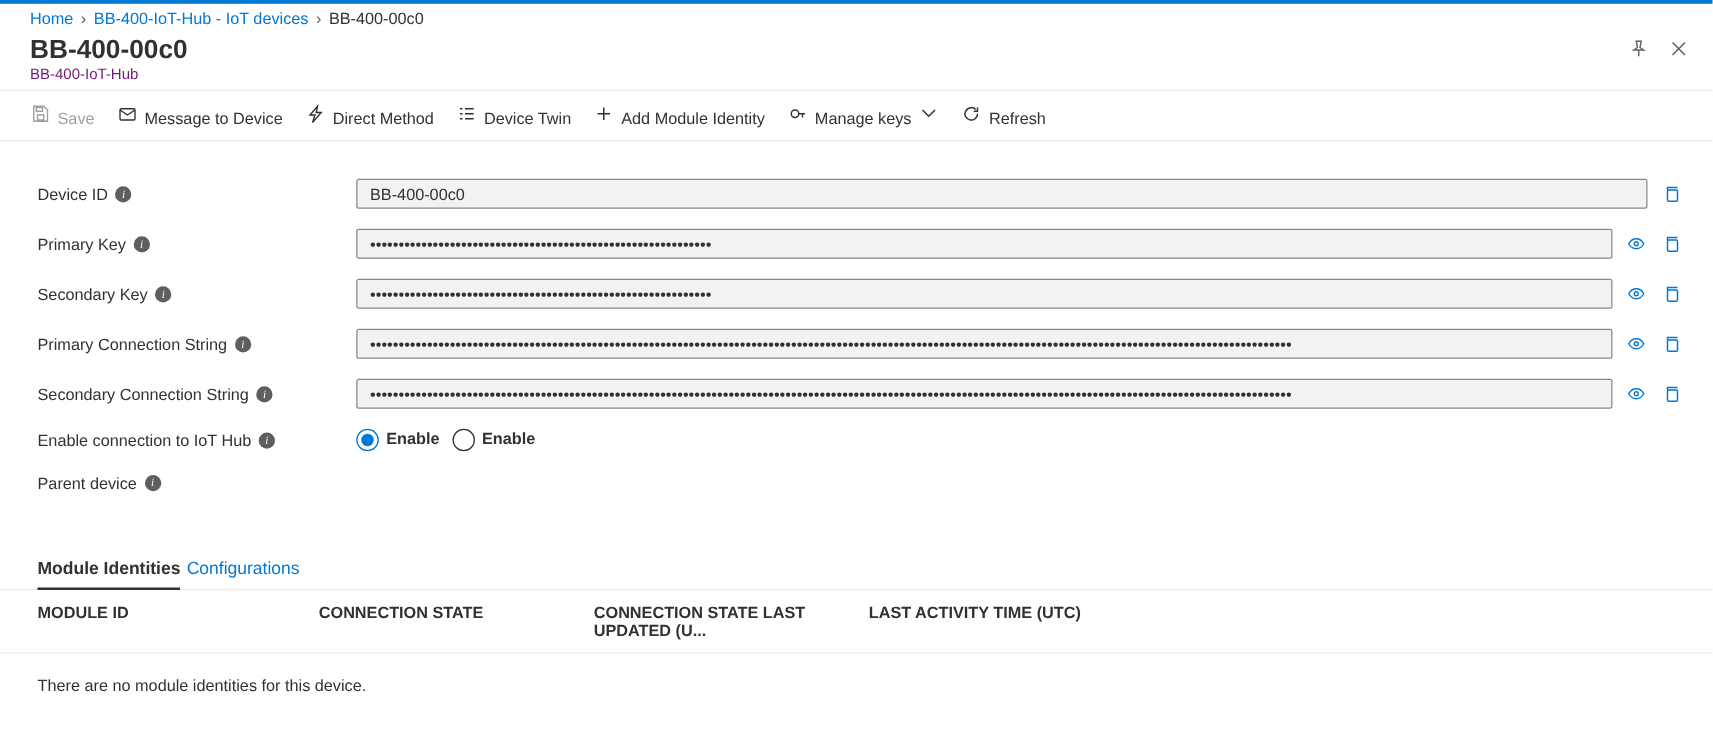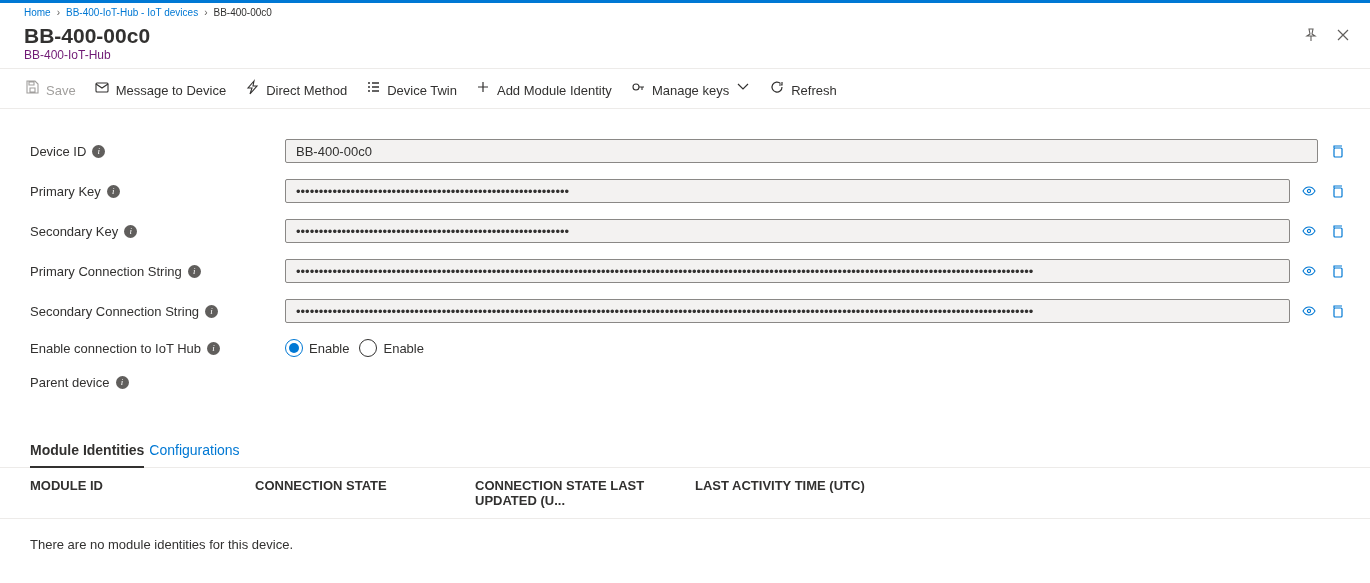--- a/index.html
+++ b/index.html
@@ -12,21 +12,21 @@
     height: 583px;
     overflow: hidden;
     border-top: 3px solid #0078d4;
   }
   a { color: #0078d4; text-decoration: none; }
   .breadcrumb {
     display: flex;
     align-items: center;
     gap: 6px;
     padding: 4px 24px 4px 24px;
-    font-size: 10px;
+    font-size: 13px;
   }
   .breadcrumb .sep { color: #605e5c; }
   .breadcrumb .current { color: #323130; }
   .header {
     padding: 2px 24px 6px 24px;
     position: relative;
   }
   .header h1 {
     font-size: 21px;
     font-weight: 600;
@@ -121,23 +121,24 @@
   }
   .icon-btn.muted { color: #605e5c; }
   .icon-btn svg { width: 16px; height: 16px; }
   .radios {
     display: flex;
     align-items: center;
     gap: 18px;
   }
   .radio {
     display: flex;
-    align-items: center;
+    align-items: flex-start;
     gap: 6px;
     cursor: pointer;
+    font-weight: bold;
   }
   .radio .circle {
     width: 18px;
     height: 18px;
     border: 1px solid #323130;
     border-radius: 50%;
     display: flex;
     align-items: center;
     justify-content: center;
   }

